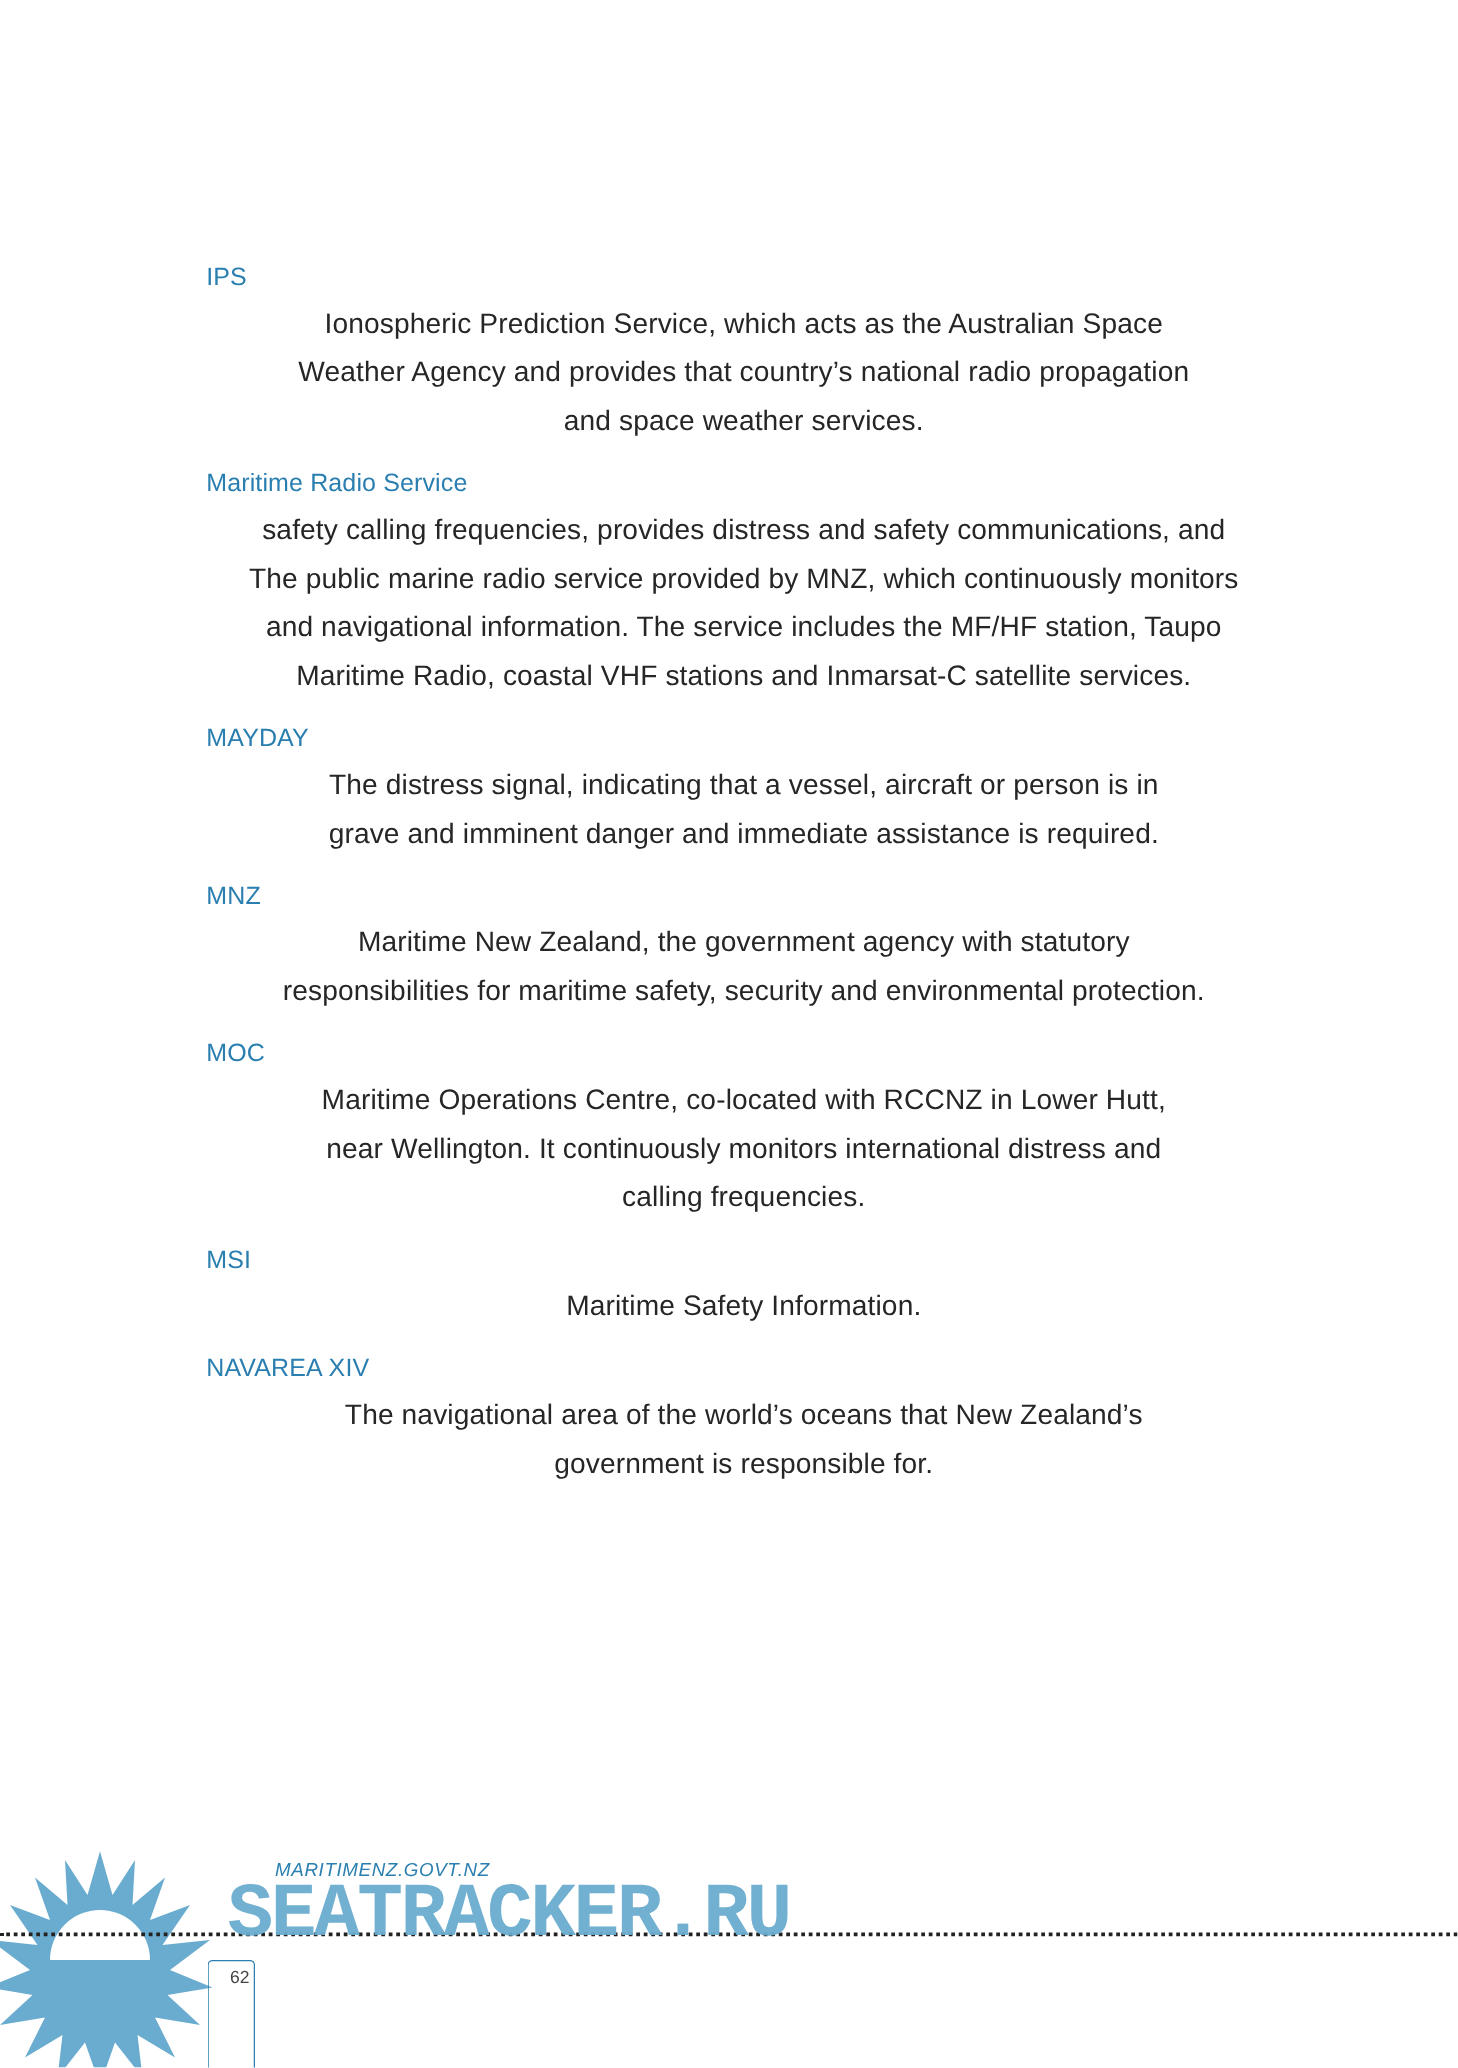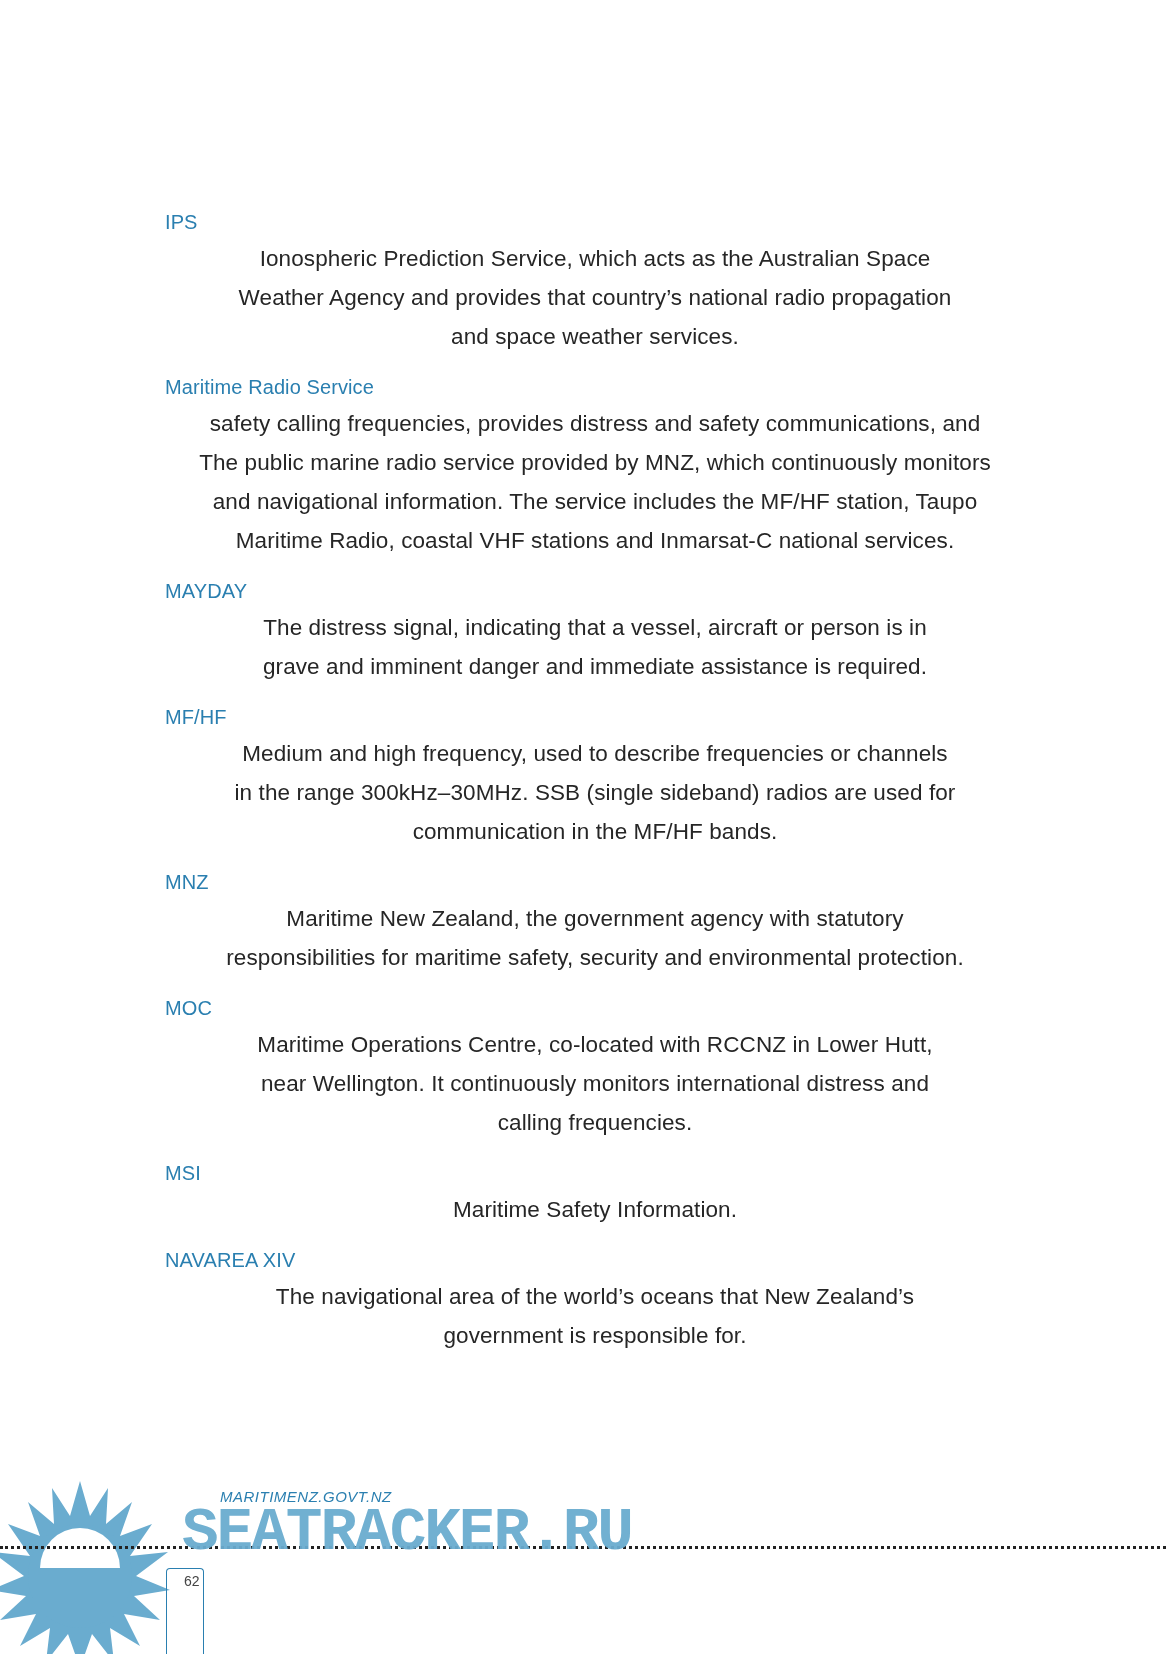--- a/index.html
+++ b/index.html
@@ -29,32 +29,26 @@
     <p class="term">IPS</p>
     <p class="def">Ionospheric Prediction Service, which acts as the Australian Space</p>
     <p class="def">Weather Agency and provides that country’s national radio propagation</p>
     <p class="def">and space weather services.</p>
   </div>
   <div class="entry">
     <p class="term">Maritime Radio Service</p>
     <p class="def">safety calling frequencies, provides distress and safety communications, and</p>
     <p class="def">The public marine radio service provided by MNZ, which continuously monitors</p>
     <p class="def">and navigational information. The service includes the MF/HF station, Taupo</p>
-    <p class="def">Maritime Radio, coastal VHF stations and Inmarsat-C national services.</p>
+    <p class="def">Maritime Radio, coastal VHF stations and Inmarsat-C satellite services.</p>
   </div>
   <div class="entry">
     <p class="term">MAYDAY</p>
     <p class="def">The distress signal, indicating that a vessel, aircraft or person is in</p>
     <p class="def">grave and imminent danger and immediate assistance is required.</p>
-  </div>
-  <div class="entry">
-    <p class="term">MF/HF</p>
-    <p class="def">Medium and high frequency, used to describe frequencies or channels</p>
-    <p class="def">in the range 300kHz–30MHz. SSB (single sideband) radios are used for</p>
-    <p class="def">communication in the MF/HF bands.</p>
   </div>
   <div class="entry">
     <p class="term">MNZ</p>
     <p class="def">Maritime New Zealand, the government agency with statutory</p>
     <p class="def">responsibilities for maritime safety, security and environmental protection.</p>
   </div>
   <div class="entry">
     <p class="term">MOC</p>
     <p class="def">Maritime Operations Centre, co-located with RCCNZ in Lower Hutt,</p>
     <p class="def">near Wellington. It continuously monitors international distress and</p>

